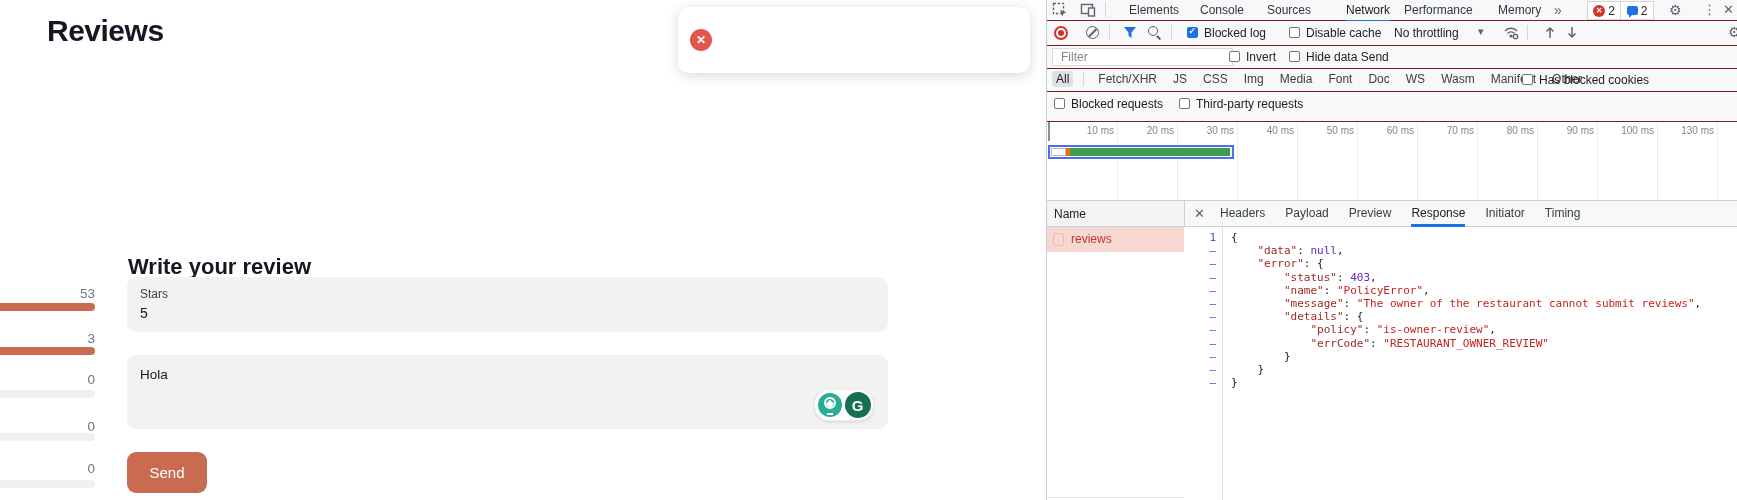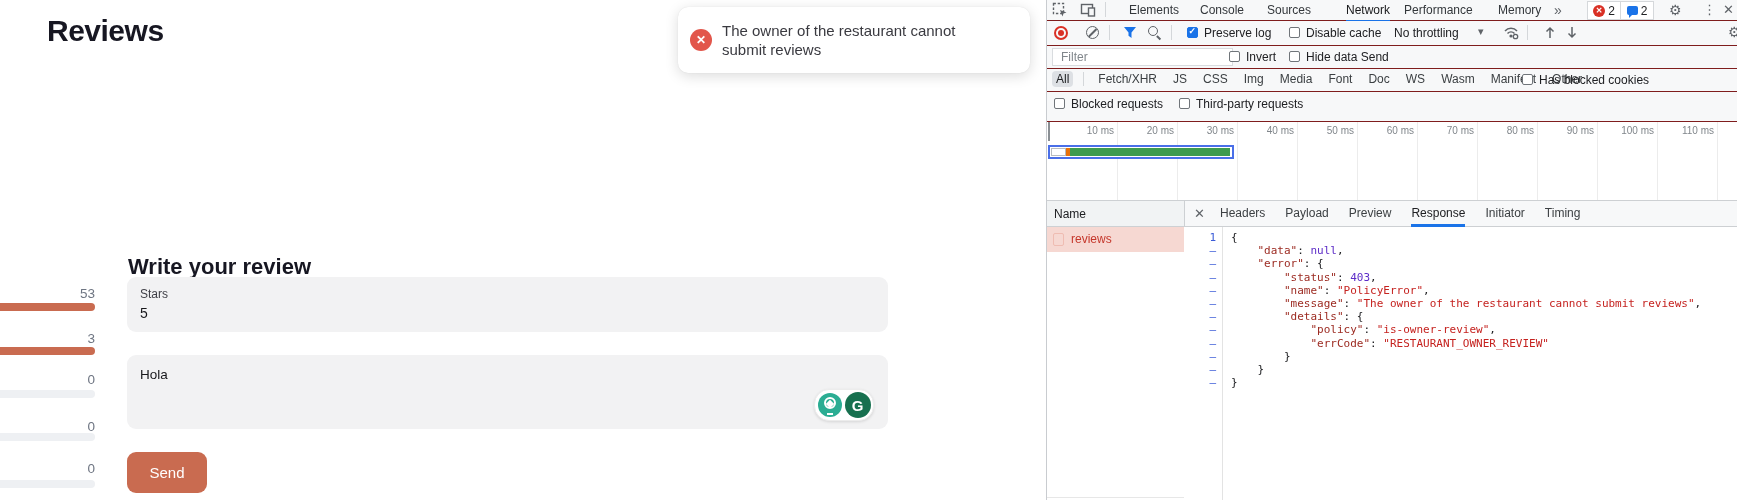--- a/index.html
+++ b/index.html
@@ -120,24 +120,20 @@
 </style>
 </head>
 <body>
 
 <div class="stage">
 
   <h1 class="page-title">Reviews</h1>
 
   <div class="toast">
     <div class="toast-icon">✕</div>
-    <div class="toast-text">
-      <div>The owner of the restaurant cannot</div>
-      <div>submit reviews</div>
-    </div>
   </div>
 
   <div id="rating-distribution">
       <div class="rrow-num" style="top: 286px;">53</div>
       <div class="rrow-bar" style="top: 303px; background: rgb(201, 107, 80);"></div>
       <div class="rrow-num" style="top: 331px;">3</div>
       <div class="rrow-bar" style="top: 347px; background: rgb(201, 107, 80);"></div>
       <div class="rrow-num" style="top: 372px;">0</div>
       <div class="rrow-bar" style="top: 390px; background: rgb(238, 240, 243);"></div>
       <div class="rrow-num" style="top: 419px;">0</div>
@@ -204,21 +200,21 @@
     <div class="dt-row r2">
       <span class="rec-icon" style="left:7px;top:5px"></span>
       <span class="clear-icon" style="left:39px;top:5px"></span>
       <div class="vdiv" style="left:62px;top:4px"></div>
       <svg class="abs" style="left:76px;top:5px" width="14" height="13" viewBox="0 0 14 13">
         <path d="M1 1 H13 L8.5 6.5 V12 L5.5 9.8 V6.5 Z" fill="#1A73E8"></path>
       </svg>
       <span class="search-icon" style="left:101px;top:5px"></span>
       <div class="vdiv" style="left:124px;top:4px"></div>
       <span class="cb on" style="left:140px;top:6px"></span>
-      <span class="lbl" style="left:157px;top:5px">Preserve log</span>
+      <span class="lbl" style="left:157px;top:5px">Blocked log</span>
       <span class="cb" style="left:242px;top:6px"></span>
       <span class="lbl" style="left:259px;top:5px">Disable cache</span>
       <span class="lbl" style="left:347px;top:5px">No throttling</span>
       <span class="glyph" style="left:431px;top:4px;font-size:11px">▾</span>
       <svg class="abs" style="left:456px;top:4px" width="17" height="16" viewBox="0 0 17 16">
         <path d="M2 6 A8 8 0 0 1 14 6" fill="none" stroke="#5f6368" stroke-width="1.5"></path>
         <path d="M4.5 8.5 A5 5 0 0 1 11.5 8.5" fill="none" stroke="#5f6368" stroke-width="1.5"></path>
         <circle cx="8" cy="11" r="1.6" fill="#5f6368"></circle>
         <circle cx="12.5" cy="11.5" r="2.2" fill="none" stroke="#5f6368" stroke-width="1.3"></circle>
       </svg>
@@ -283,21 +279,21 @@
           <div class="tick-label" style="left: 307px;">60 ms</div>
           <div class="gridline" style="left: 430px;"></div>
           <div class="tick-label" style="left: 367px;">70 ms</div>
           <div class="gridline" style="left: 490px;"></div>
           <div class="tick-label" style="left: 427px;">80 ms</div>
           <div class="gridline" style="left: 550px;"></div>
           <div class="tick-label" style="left: 487px;">90 ms</div>
           <div class="gridline" style="left: 610px;"></div>
           <div class="tick-label" style="left: 547px;">100 ms</div>
           <div class="gridline" style="left: 670px;"></div>
-          <div class="tick-label" style="left: 607px;">110 ms</div>
+          <div class="tick-label" style="left: 607px;">130 ms</div>
         </div>
       <div class="zero-tick"></div>
       <div class="wbar-sel">
         <span class="seg" style="left:1px;width:15px;background:#fff;border:1px solid #b9bcbf;box-sizing:border-box;"></span>
         <span class="seg" style="left:16px;width:4px;background:#E8710A;"></span>
         <span class="seg" style="left:20px;width:160px;background:#3E9B4F;"></span>
       </div>
     </div>
 
     <div class="tbl-head">

